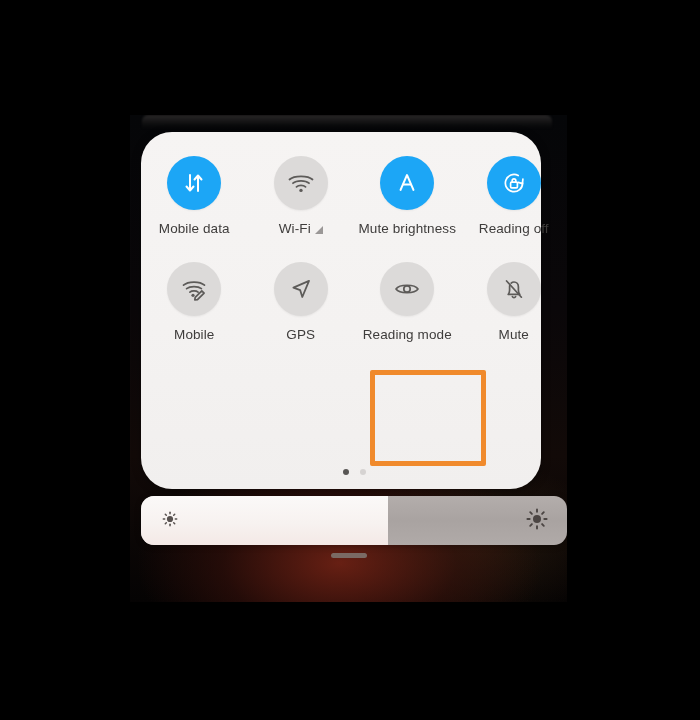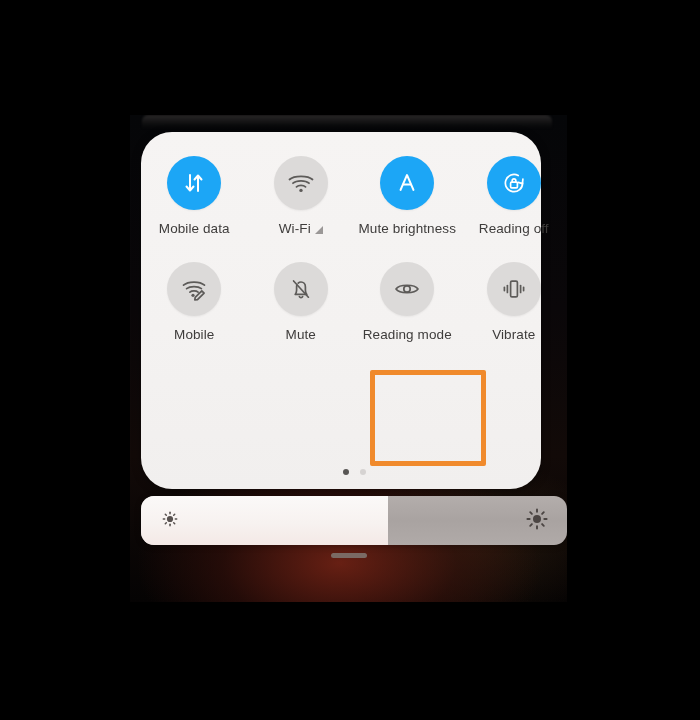--- a/index.html
+++ b/index.html
@@ -285,67 +285,63 @@
                 <path d="M16.2 23.4 L22.8 16.8 L25.1 19.1 L18.5 25.7 L15.8 26 Z" stroke-linejoin="round"></path>
               </g>
               <circle cx="14" cy="21.3" r="1.6" fill="#5d5b59" stroke="none"></circle>
             </svg>
           </div>
           <div class="tile-label">
             <span>Mobile</span>
           </div>
         </div>
 
+        <div class="tile">
+          <div class="tile-circle">
+            <svg width="28" height="28" viewBox="0 0 28 28">
+              <g class="ic-off" stroke-width="1.8" stroke-linecap="round" stroke-linejoin="round" fill="none">
+                <path d="M22 5.8 L6.4 12.6 L13.2 15.2 L15.3 22 Z"></path>
+              </g>
+            </svg>
+          </div>
+          <div class="tile-label">
+            <span>GPS</span>
+          </div>
+        </div>
+
+        <div class="tile">
+          <div class="tile-circle">
+            <svg width="30" height="30" viewBox="0 0 30 30">
+              <g class="ic-off" stroke-width="1.7" stroke-linecap="round" stroke-linejoin="round" fill="none">
+                <path d="M4 15 C7.4 10, 22.6 10, 26 15 C22.6 20, 7.4 20, 4 15 Z"></path>
+                <circle cx="15" cy="15" r="3.2"></circle>
+              </g>
+            </svg>
+          </div>
+          <div class="tile-label">
+            <span>Reading mode</span>
+          </div>
+        </div>
 
         <div class="tile">
           <div class="tile-circle">
             <svg width="28" height="28" viewBox="0 0 28 28">
               <g class="ic-off" stroke-width="1.7" stroke-linecap="round" stroke-linejoin="round" fill="none">
                 <path d="M9.2 19.4 L19.8 19.4 C19.8 19.4 18.4 17.6 18.4 15.3 L18.4 11.9 C18.4 9.2 16.5 7 14 7 C12.9 7 11.9 7.4 11.2 8.1"></path>
                 <path d="M9.8 10.1 C9.7 10.6 9.6 11.2 9.6 11.9 L9.6 15.3 C9.6 17.6 8.2 19.4 8.2 19.4"></path>
                 <path d="M12.4 21.6 A1.8 1.8 0 0 0 15.6 21.6"></path>
                 <path d="M6.6 6 L21.4 22.2"></path>
               </g>
             </svg>
           </div>
           <div class="tile-label">
             <span>Mute</span>
           </div>
         </div>
 
-        <div class="tile">
-          <div class="tile-circle">
-            <svg width="30" height="30" viewBox="0 0 30 30">
-              <g class="ic-off" stroke-width="1.7" stroke-linecap="round" stroke-linejoin="round" fill="none">
-                <path d="M4 15 C7.4 10, 22.6 10, 26 15 C22.6 20, 7.4 20, 4 15 Z"></path>
-                <circle cx="15" cy="15" r="3.2"></circle>
-              </g>
-            </svg>
-          </div>
-          <div class="tile-label">
-            <span>Reading mode</span>
-          </div>
-        </div>
-
-        <div class="tile">
-          <div class="tile-circle">
-            <svg width="30" height="30" viewBox="0 0 30 30">
-              <g class="ic-off" stroke-width="1.7" stroke-linecap="round" fill="none">
-                <rect x="11.6" y="7.2" width="6.8" height="15.6" rx="1.4"></rect>
-                <path d="M8.4 11.6 L8.4 18.4"></path>
-                <path d="M21.6 11.6 L21.6 18.4"></path>
-                <path d="M5.4 13.4 L5.4 16.6"></path>
-                <path d="M24.6 13.4 L24.6 16.6"></path>
-              </g>
-            </svg>
-          </div>
-          <div class="tile-label">
-            <span>Vibrate</span>
-          </div>
-        </div>
 
       </div>
 
       <div class="page-dots">
         <div class="dot active"></div>
         <div class="dot"></div>
       </div>
 
     </div>
 

